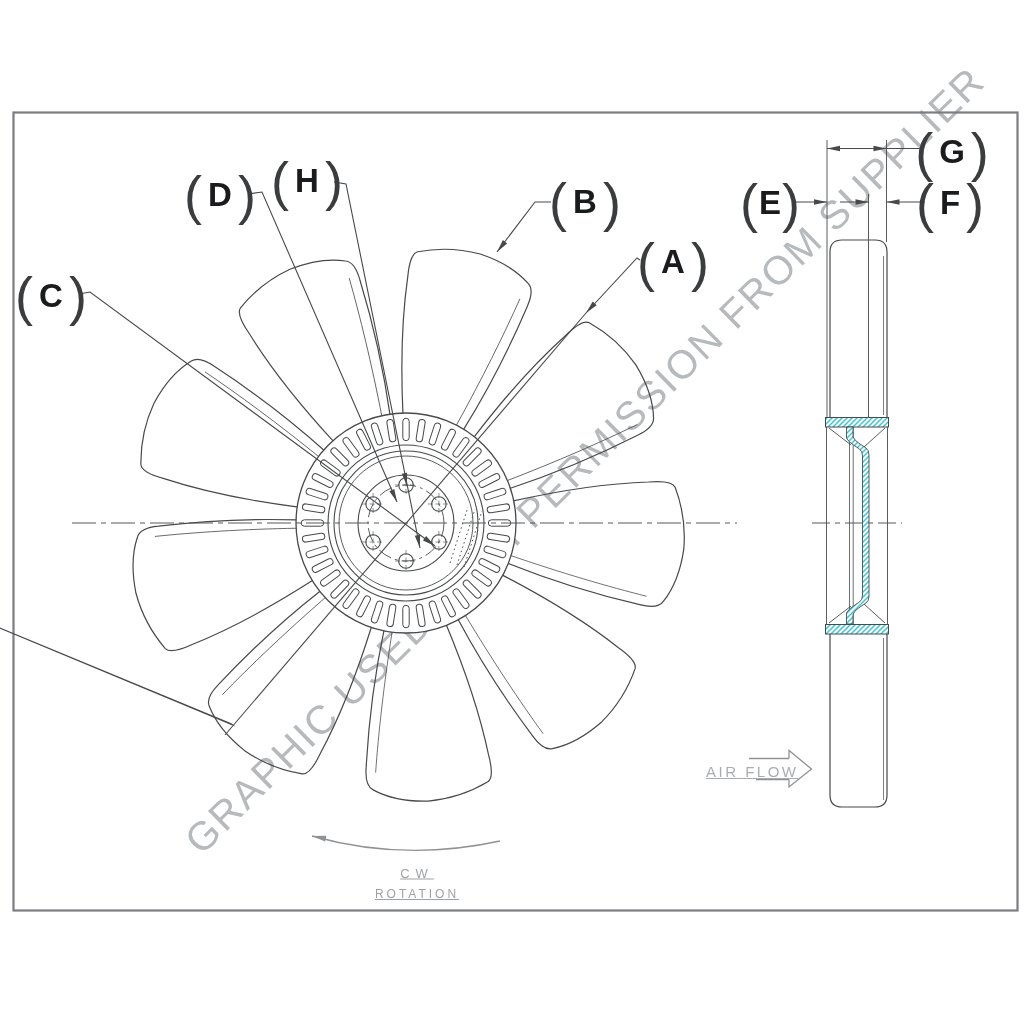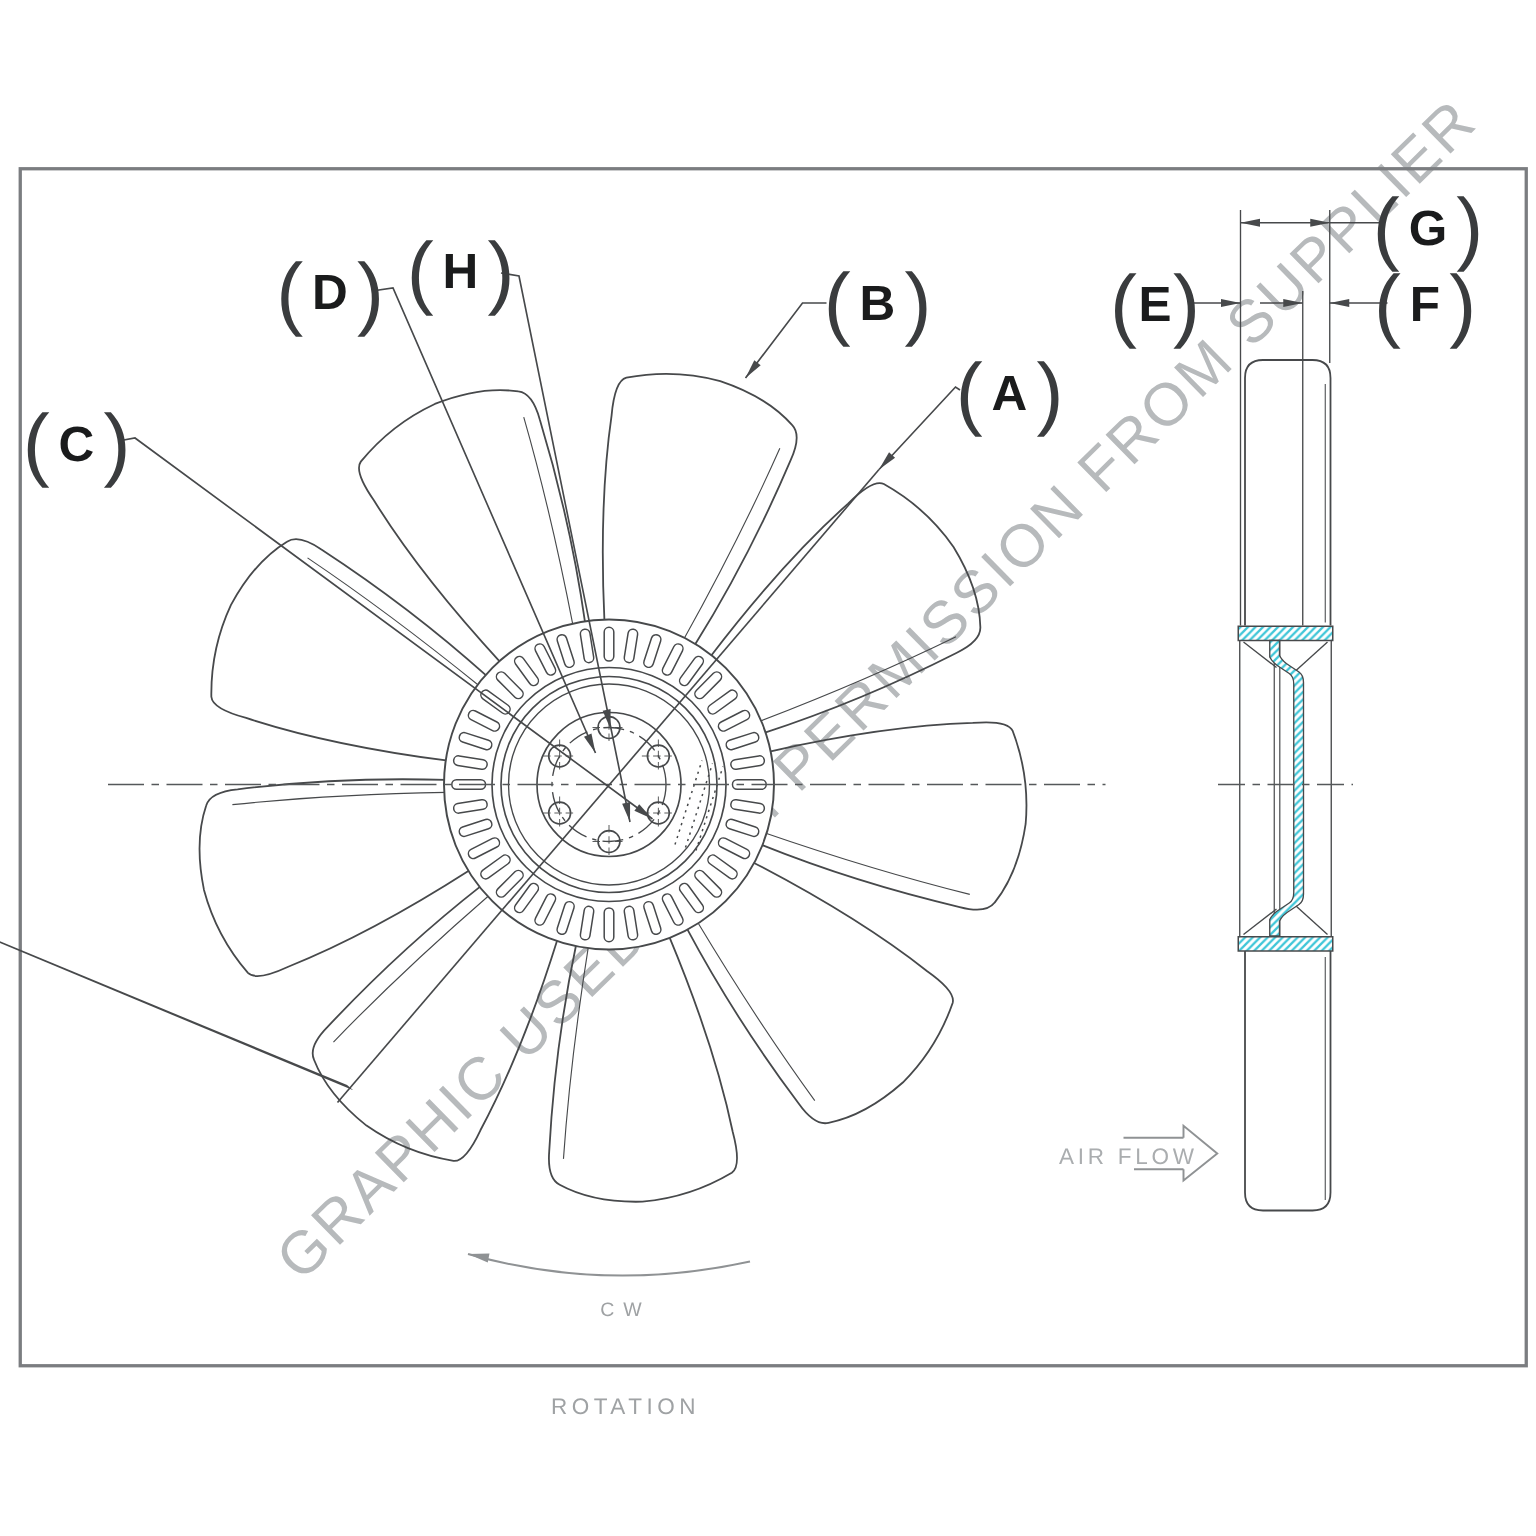--- a/index.html
+++ b/index.html
@@ -7,25 +7,25 @@
          font-family:"Liberation Sans","DejaVu Sans",sans-serif;background:#fff;}
   #drawing-svg{position:absolute;left:0;top:0;z-index:2;}
   .watermark{position:absolute;left:192px;top:824px;z-index:1;white-space:nowrap;
              font-size:40px;letter-spacing:2px;color:#b7babc;
              transform:rotate(-44.5deg);transform-origin:0 50%;}
   .callout{position:absolute;z-index:3;display:flex;align-items:center;
            transform:translate(-50%,-50%);color:#1a1b1c;}
   .callout .paren{font-size:54px;font-weight:400;line-height:0;color:#3a3c3e;}
   .callout .letter{font-size:33px;font-weight:bold;line-height:0;margin:0 6px;}
   .callout.tight .letter{margin:0 1px;}
-  .note{position:absolute;z-index:3;color:#9fa2a4;white-space:nowrap;}
+  .note{position:absolute;z-index:3;color:#9fa2a4;white-space:nowrap;text-decoration:underline;}
   #cw-line1{left:417px;top:873px;transform:translate(-50%,-50%);
             font-size:13px;letter-spacing:6px;}
   #cw-line2{left:417px;top:894px;transform:translate(-50%,-50%);
-            font-size:15px;letter-spacing:3px;margin-top:44px;}
+            font-size:12px;letter-spacing:3px;}
   #airflow-label{left:706px;top:763px;font-size:15px;letter-spacing:2.5px;color:#aaadaf;}
 </style>
 </head>
 <body>
 
 <div id="stage">
 
   <div class="watermark">GRAPHIC USED WITH PERMISSION FROM SUPPLIER</div>
 
   <svg id="drawing-svg" width="1024" height="1024" viewBox="0 0 1024 1024">

